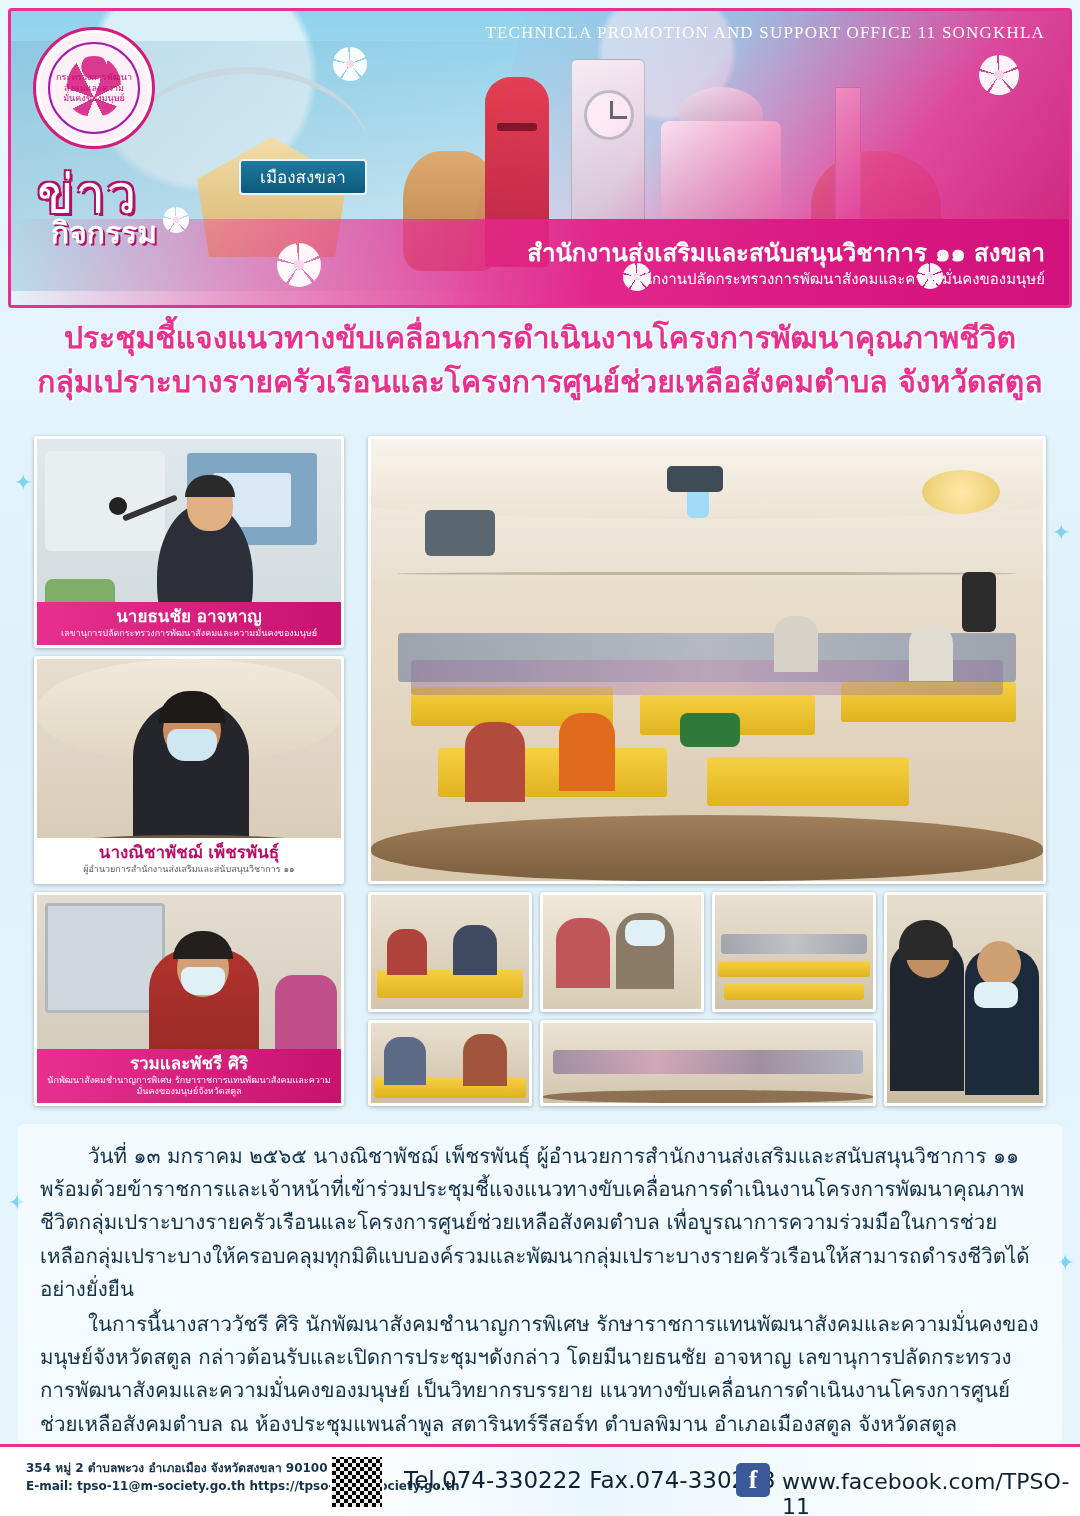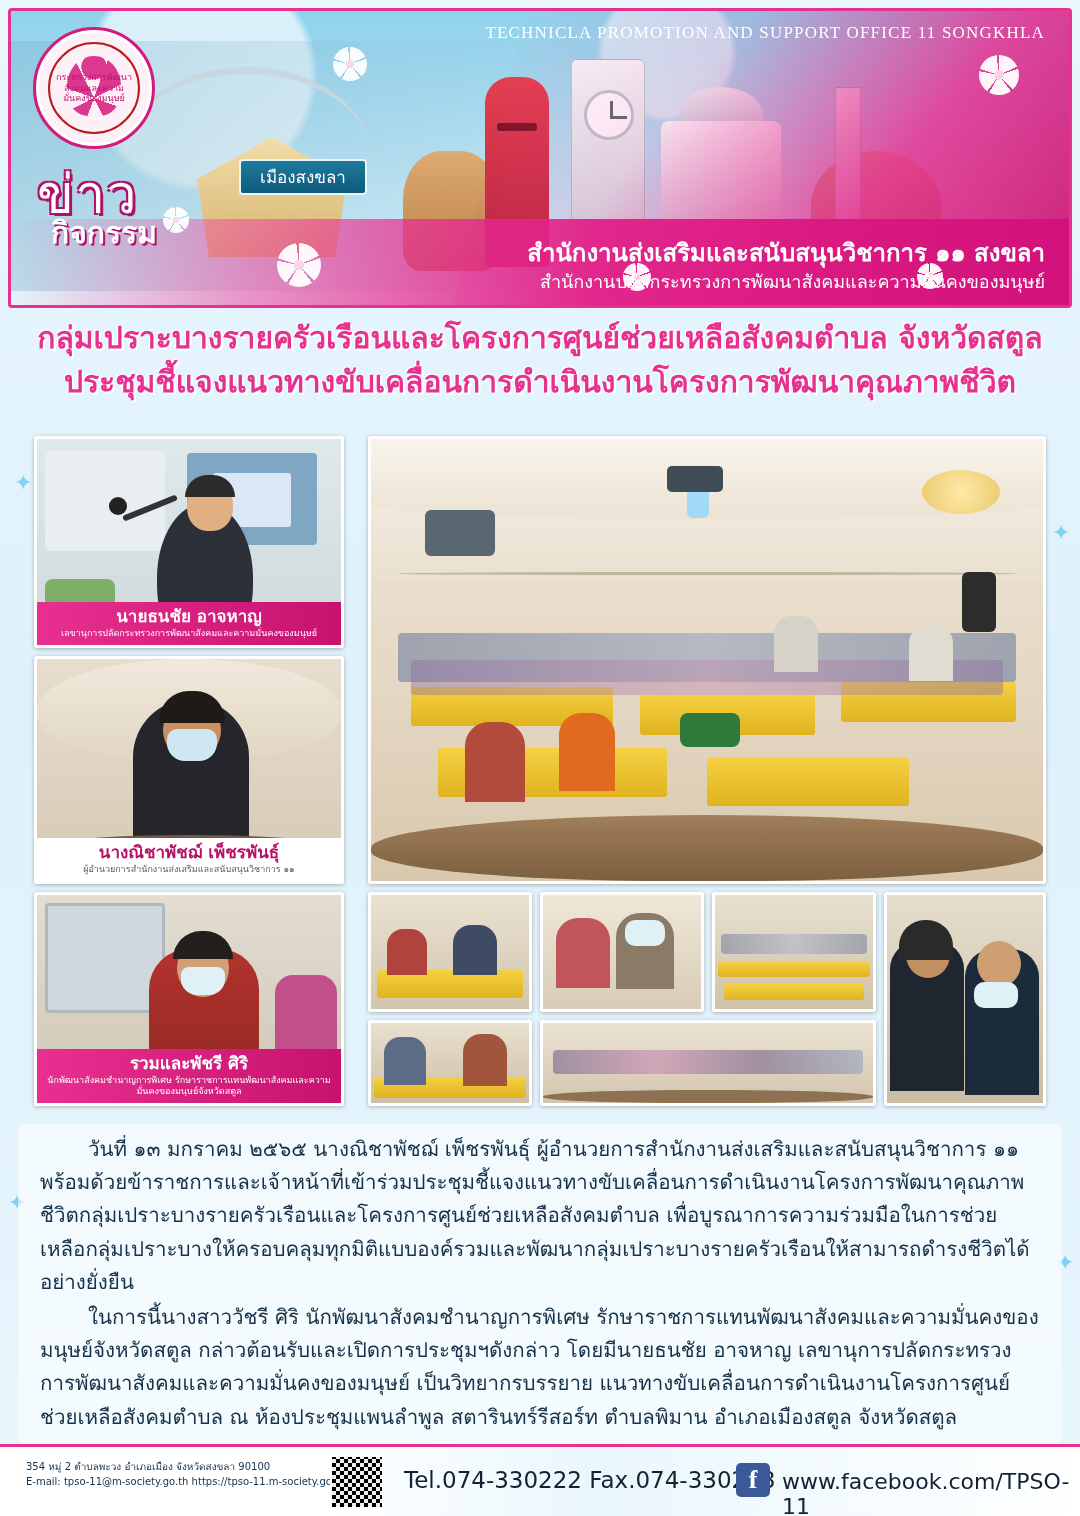--- a/index.html
+++ b/index.html
@@ -112,21 +112,21 @@
   }
   .seal {
     position:absolute; left:22px; top:16px; width:122px; height:122px;
     border-radius:50%;
     background:#fdf1f7;
     border:3px solid #d6197d;
     box-shadow:0 0 0 3px #fff inset;
   }
   .seal-inner {
     position:absolute; inset:12px; border-radius:50%;
-    border:2px solid #b91c1c;
+    border:2px solid #a21caf;
     display:flex; align-items:center; justify-content:center;
     color:#c2126f; font-size:9px; text-align:center; line-height:1.15; padding:6px;
   }
   .seal-glyph {
     position:absolute; left:50%; top:26px; transform:translateX(-50%);
     width:54px; height:60px;
     background:
       radial-gradient(circle at 50% 18%, #d6197d 0 22%, transparent 23%),
       conic-gradient(from 200deg at 50% 70%, #d6197d 0 12%, transparent 12% 25%, #d6197d 25% 37%, transparent 37% 50%, #d6197d 50% 62%, transparent 62% 75%, #d6197d 75% 87%, transparent 87%);
     border-radius:50% 50% 40% 40%;
@@ -148,21 +148,21 @@
     color:#ffffff; font-size:76px; font-weight:bold; line-height:1;
     text-shadow: 4px 4px 0 #a50d60, -2px -2px 0 #a50d60, 2px -2px 0 #a50d60, -2px 2px 0 #a50d60;
     font-style: italic;
   }
   .bigtitle-l2 {
     position:absolute; right:24px; top:222px; width:700px; text-align:right;
     color:#ffffff; font-size:24px; font-weight:bold;
   }
   .bigtitle-l3 {
     position:absolute; right:24px; top:256px; width:700px; text-align:right;
-    color:#ffffff; font-size:18px;
+    color:#ffffff; font-size:15px;
   }
   .toptag {
     position:absolute; right:24px; top:12px; color:#ffffff; font-size:17px; letter-spacing:1.2px;
     font-family:Liberation Serif, serif;
   }
   .flower { position:absolute; width:34px; height:34px; opacity:.95; }
   .flower:before {
     content:""; position:absolute; inset:0;
     background:
       radial-gradient(circle at 50% 50%, #ffd9ec 0 16%, transparent 17%),
@@ -203,38 +203,38 @@
   .cap .nm { font-size:17px; font-weight:bold; line-height:1.1; }
   .cap .rl { font-size:9px; line-height:1.25; margin-top:2px; }
   .cap.white { background:#ffffff; color:#b80f66; }
   .cap.white .rl { color:#5a5a5a; }
 
   
   .bodybox {
     position:absolute; left:18px; top:1124px; width:1044px; height:320px;
     background: rgba(255,255,255,.55);
     border-radius:6px;
-    padding:9px 22px;
+    padding:16px 22px;
   }
   .bodybox p {
     font-size:20.5px; line-height:1.62; color:#16324a; text-indent:48px;
     margin-bottom:2px;
   }
 
   
   .footer {
     position:absolute; left:0; bottom:0; width:1080px; height:72px;
     background: linear-gradient(180deg,#fdfdfd,#f2fafd);
     border-top:3px solid #e7308f;
   }
   .footer-strip {
     position:absolute; left:0; top:0; width:100%; height:100%;
     background: linear-gradient(90deg,#ffffff 0 30%, #eaf7fd 55%, #ffffff 100%);
   }
-  .addr { position:absolute; left:26px; top:12px; font-size:10px; color:#13324c; line-height:1.5; }
+  .addr { position:absolute; left:26px; top:12px; font-size:12px; color:#13324c; line-height:1.5;font-weight:bold; }
   .qr {
     position:absolute; left:330px; top:8px; width:54px; height:54px;
     background:
       repeating-linear-gradient(90deg,#111 0 4px,#fff 4px 8px),
       repeating-linear-gradient(0deg,#111 0 4px,#fff 4px 8px);
     background-blend-mode: difference;
     border:2px solid #fff;
   }
   .tel { position:absolute; left:404px; top:20px; font-size:23px; color:#123; font-weight:500; }
   .fb {
@@ -286,22 +286,22 @@
     </div>
 
     <div class="news-word">ข่าว</div>
     <div class="news-sub">กิจกรรม</div>
 
     <div class="bigtitle-l2">สำนักงานส่งเสริมและสนับสนุนวิชาการ ๑๑ สงขลา</div>
     <div class="bigtitle-l3">สำนักงานปลัดกระทรวงการพัฒนาสังคมและความมั่นคงของมนุษย์</div>
   </div>
 
   <div class="headline">
+    <div>ประชุมชี้แจงแนวทางขับเคลื่อนการดำเนินงานโครงการพัฒนาคุณภาพชีวิต</div>
     <div>กลุ่มเปราะบางรายครัวเรือนและโครงการศูนย์ช่วยเหลือสังคมตำบล จังหวัดสตูล</div>
-    <div>ประชุมชี้แจงแนวทางขับเคลื่อนการดำเนินงานโครงการพัฒนาคุณภาพชีวิต</div>
   </div>
 
   <span class="sparkle" style="left:14px; top:470px;">✦</span>
   <span class="sparkle" style="left:1052px; top:520px;">✦</span>
   <span class="sparkle" style="left:8px; top:1190px;">✦</span>
   <span class="sparkle" style="left:1056px; top:1250px;">✦</span>
 
   <div class="photos">
 
     <div class="ph" style="left:34px; top:8px; width:310px; height:212px;">

